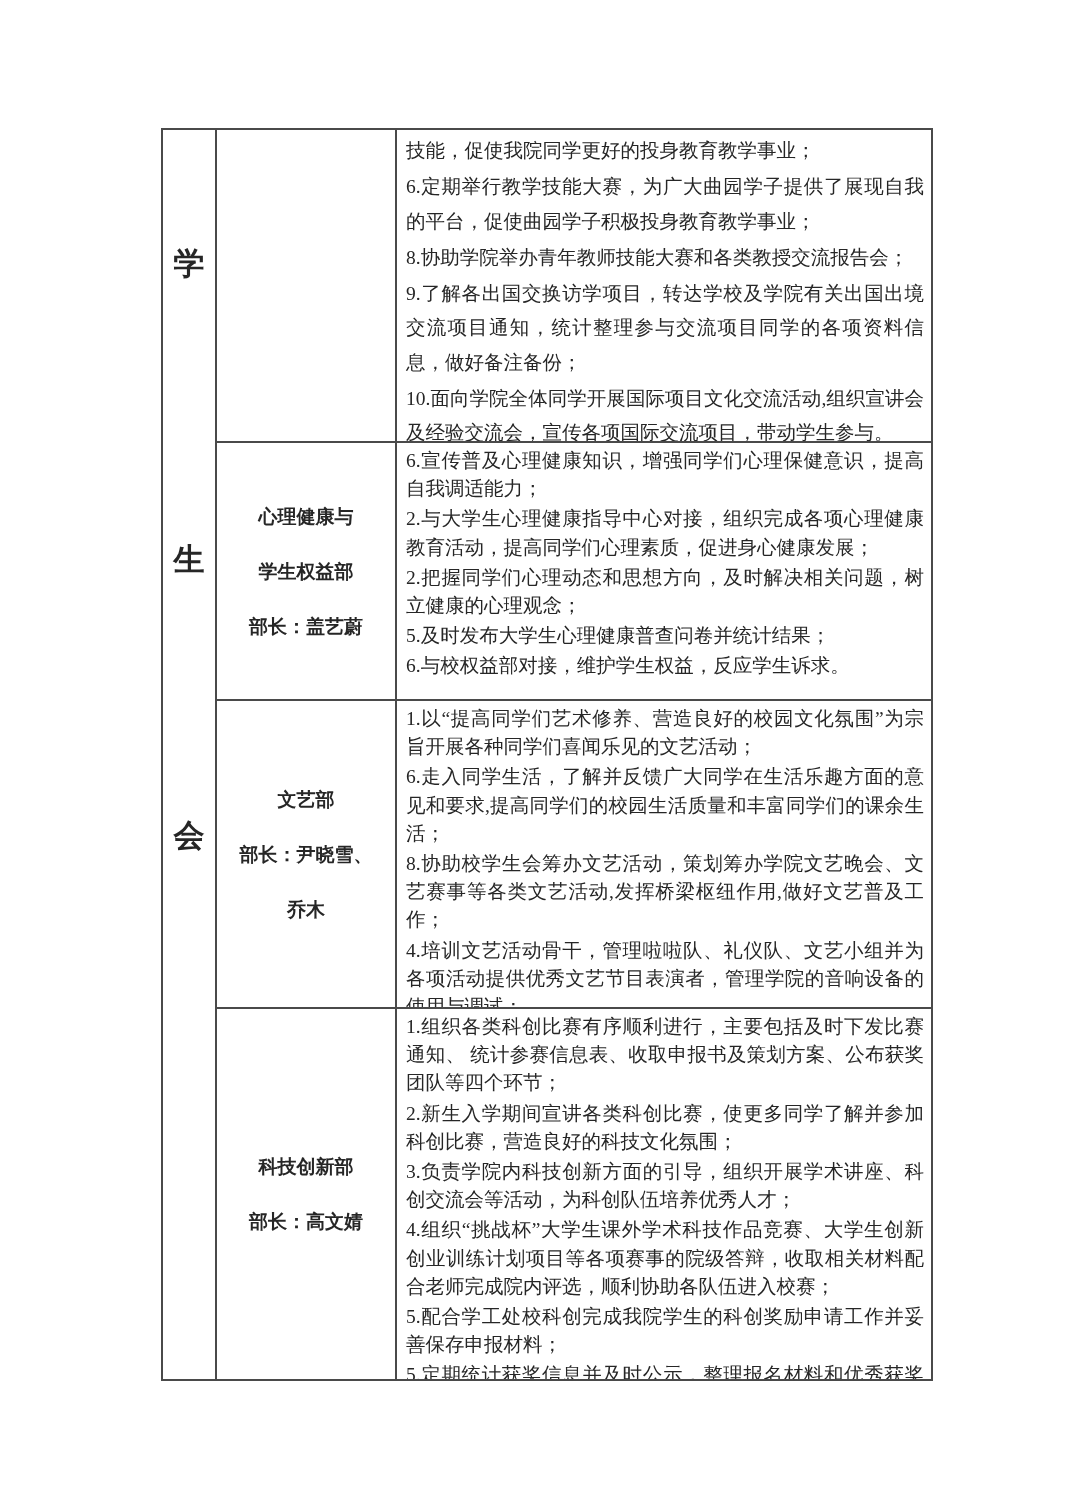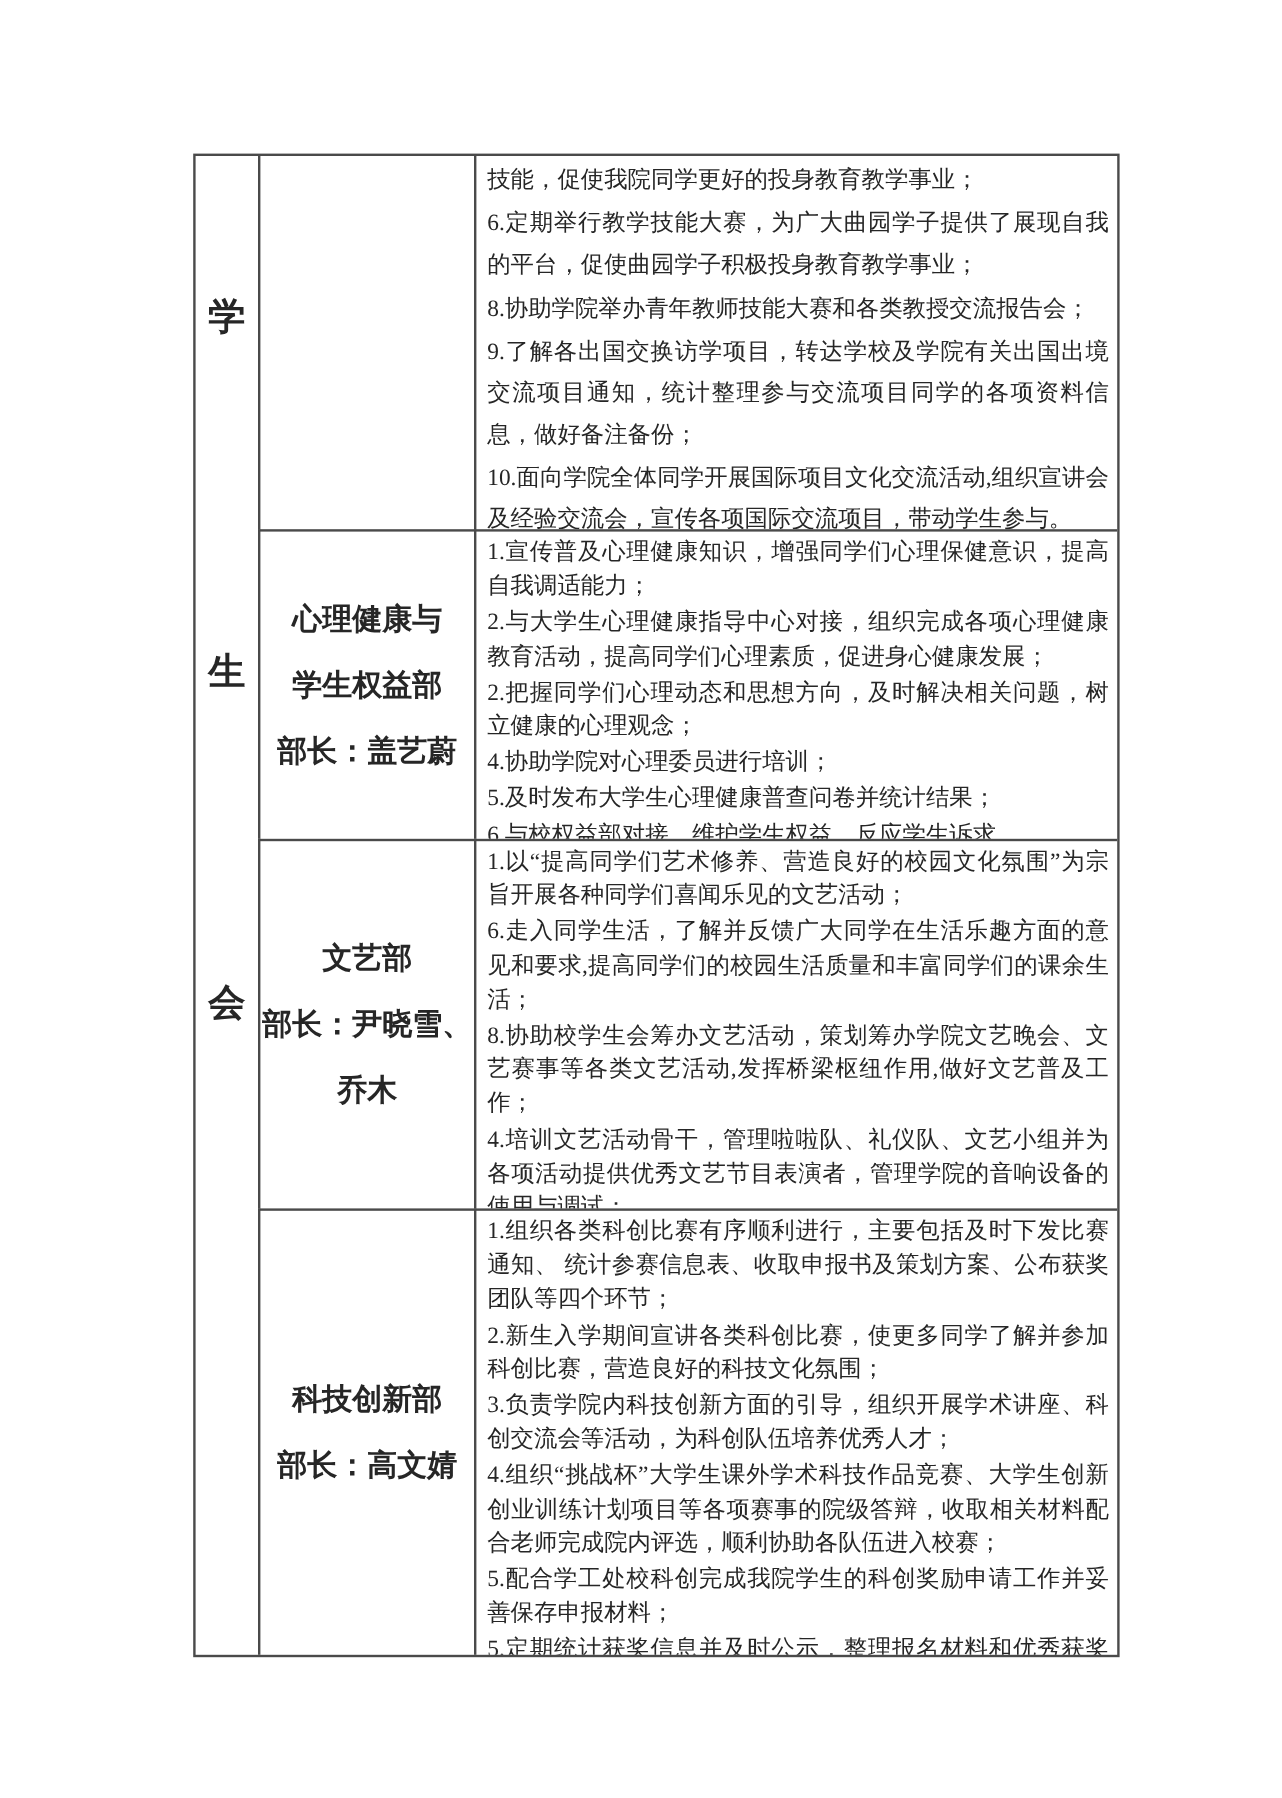--- a/index.html
+++ b/index.html
@@ -42,21 +42,21 @@
   .org-char.c0{top:118px;}
   .org-char.c1{top:414px;}
   .org-char.c2{top:690px;}
   
   .dept-cell{
     grid-column:2;
     display:flex;flex-direction:column;
     justify-content:center;align-items:center;
     row-gap:26px;
     font-family:"Liberation Sans","DejaVu Sans",sans-serif;
-    font-weight:bold;font-size:25px;line-height:29px;
+    font-weight:bold;font-size:19px;line-height:29px;
     text-align:center;
   }
   
   .duties-cell{
     grid-column:3;
     padding:2px 5px 0 7px;
     font-size:19.5px;
     overflow:hidden;
   }
   .duties-cell p{
@@ -87,24 +87,23 @@
         <p>9.了解各出国交换访学项目，转达学校及学院有关出国出境交流项目通知，统计整理参与交流项目同学的各项资料信息，做好备注备份；</p>
         <p>10.面向学院全体同学开展国际项目文化交流活动,组织宣讲会及经验交流会，宣传各项国际交流项目，带动学生参与。</p>
       </div>
 
     <div class="cell dept-cell">
         <p>心理健康与</p>
         <p>学生权益部</p>
         <p>部长：盖艺蔚</p>
       </div>
     <div class="cell duties-cell lh-tight">
-        <p>1.宣传普及心理健康知识，增强同学们心理保健意识，提高自我调适能力；</p>
+        <p>6.宣传普及心理健康知识，增强同学们心理保健意识，提高自我调适能力；</p>
         <p>2.与大学生心理健康指导中心对接，组织完成各项心理健康教育活动，提高同学们心理素质，促进身心健康发展；</p>
         <p>2.把握同学们心理动态和思想方向，及时解决相关问题，树立健康的心理观念；</p>
-        <p>4.协助学院对心理委员进行培训；</p>
         <p>5.及时发布大学生心理健康普查问卷并统计结果；</p>
         <p>6.与校权益部对接，维护学生权益，反应学生诉求。</p>
       </div>
 
     <div class="cell dept-cell">
         <p>文艺部</p>
         <p>部长：尹晓雪、</p>
         <p>乔木</p>
       </div>
     <div class="cell duties-cell lh-tight">

